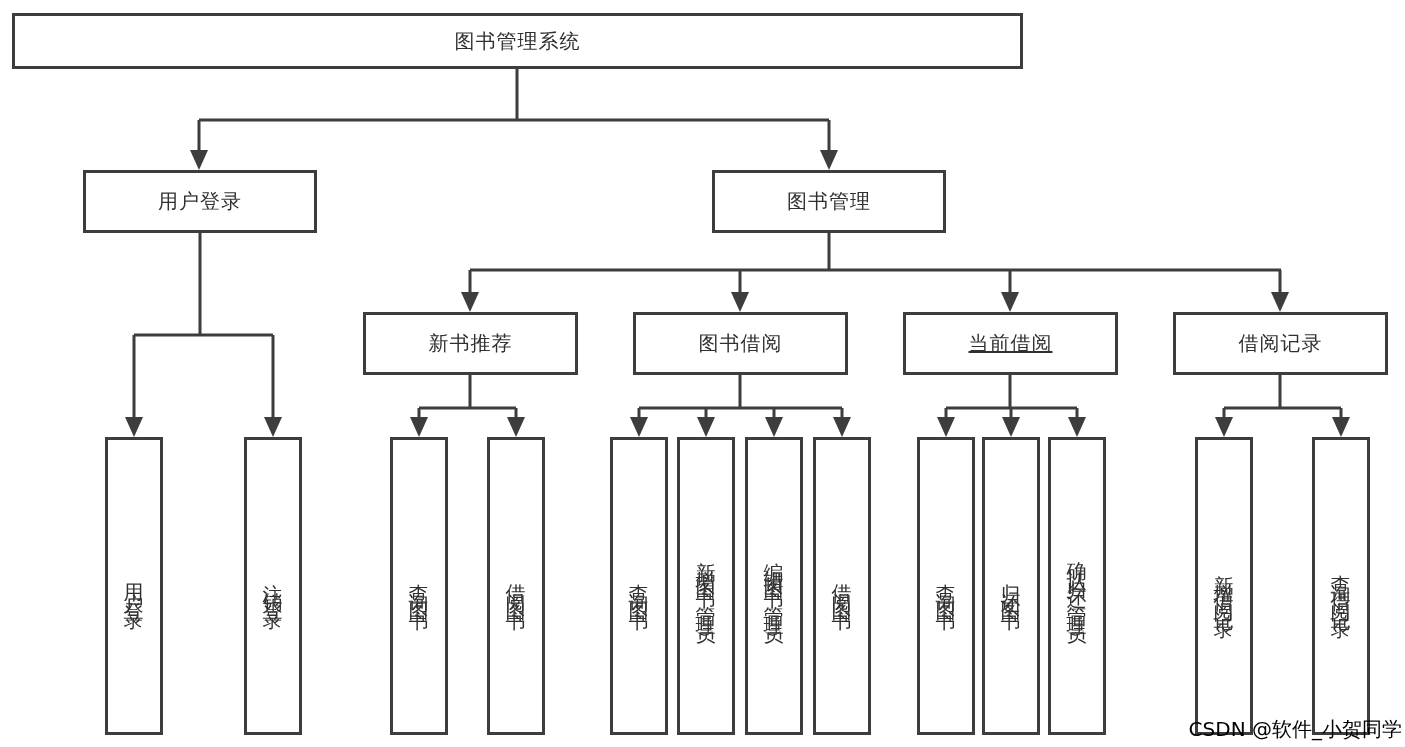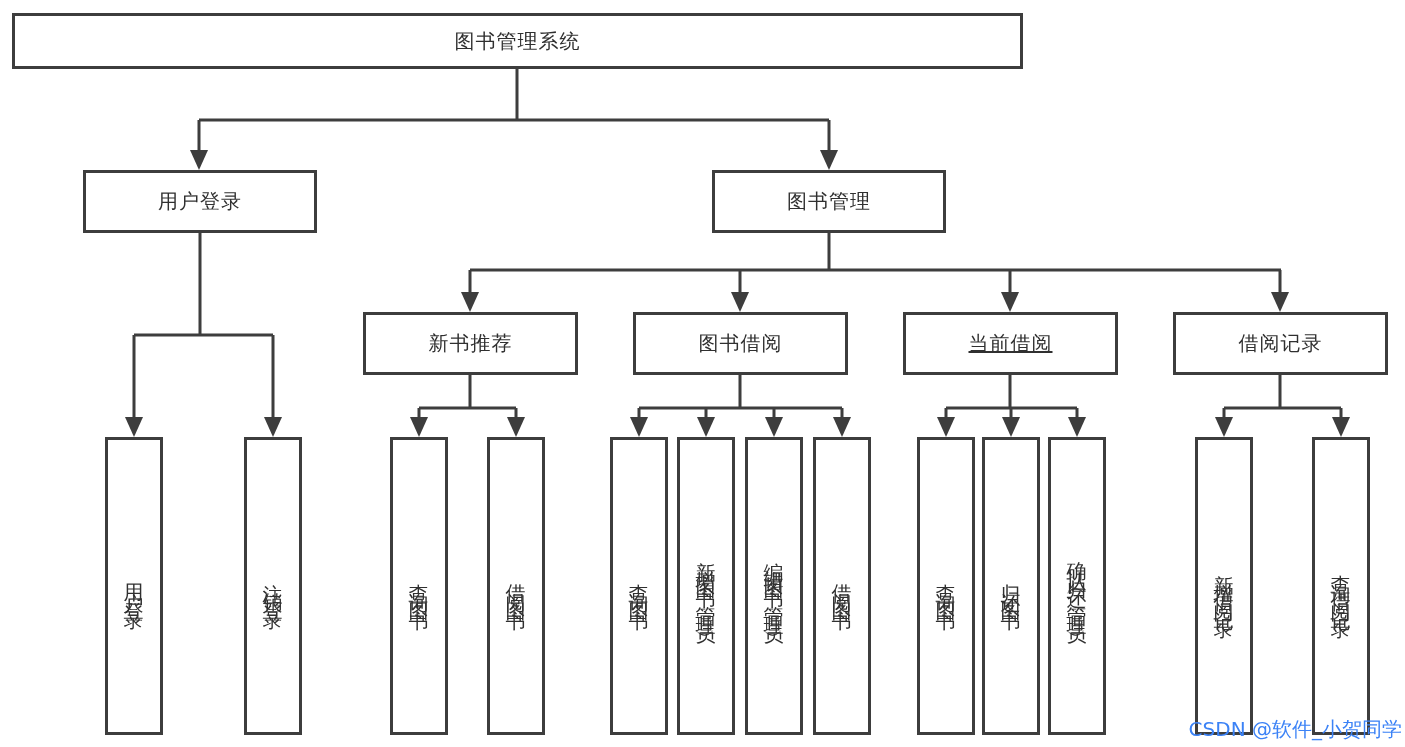--- a/index.html
+++ b/index.html
@@ -44,21 +44,21 @@
     letter-spacing: 9px;
     line-height: 1;
     white-space: nowrap;
   }
   .watermark {
     position: absolute;
     left: 1182px;
     top: 716px;
     width: 220px;
     font-size: 20px;
-    color: #3b82f6;
+    color: #000000;
     text-align: right;
     white-space: nowrap;
     pointer-events: none;
   }
 </style>
 </head>
 <body>
 
 <div class="canvas">
 

